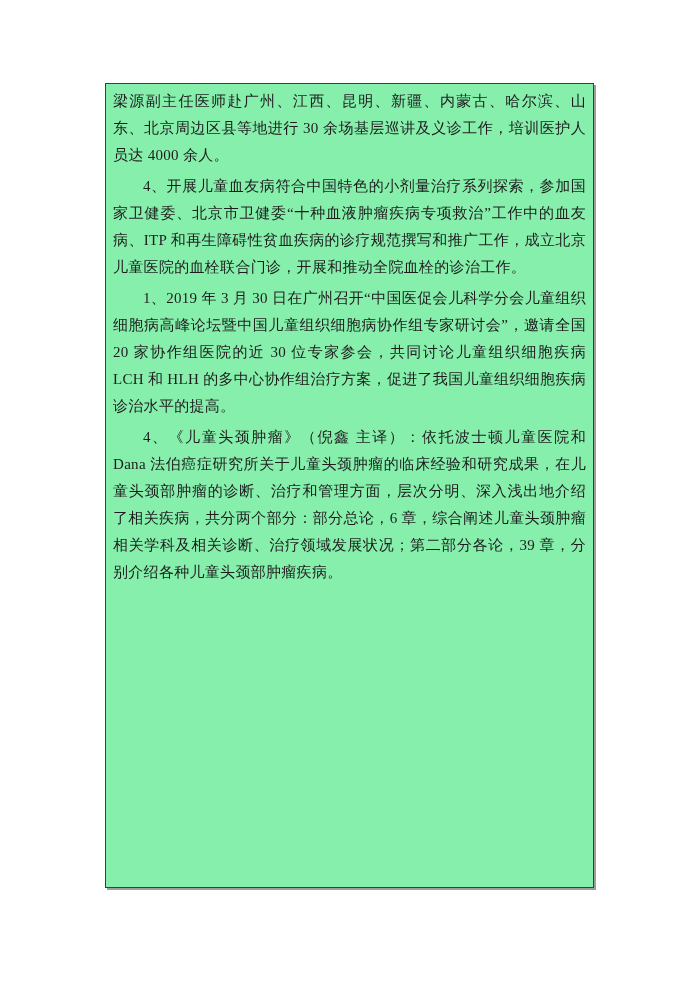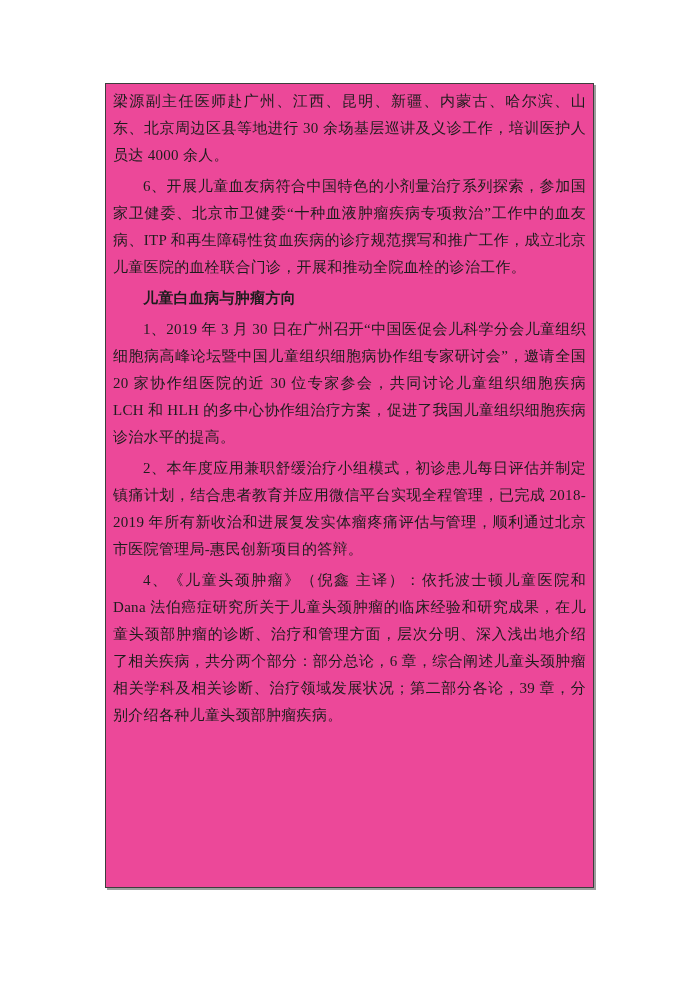--- a/index.html
+++ b/index.html
@@ -23,21 +23,21 @@
     position: absolute;
     left: 105px;
     top: 83px;
     width: 489px;
     height: 805px;
     border: 1.5px solid #3d3d3d;
     box-shadow: 2px 2px 0 #9e9e9e;
     box-sizing: border-box;
     padding: 4px 7px 0 7px;
     overflow: hidden;
-    background: #ec4899;
+    background: #86efac;
   }
   .content-frame p {
     margin: 4px 0;
     font-size: 15px;
     line-height: 27px;
     color: #1d1d1d;
     text-align: justify;
     letter-spacing: 0.3px;
   }
   .content-frame p.first {
@@ -50,20 +50,18 @@
     font-weight: bold;
     text-align: left;
   }
 </style>
 </head>
 <body>
 
 <div class="page">
   <div class="content-frame">
     <p class="first">梁源副主任医师赴广州、江西、昆明、新疆、内蒙古、哈尔滨、山东、北京周边区县等地进行 30 余场基层巡讲及义诊工作，培训医护人员达 4000 余人。</p>
-    <p class="indent">6、开展儿童血友病符合中国特色的小剂量治疗系列探索，参加国家卫健委、北京市卫健委“十种血液肿瘤疾病专项救治”工作中的血友病、ITP 和再生障碍性贫血疾病的诊疗规范撰写和推广工作，成立北京儿童医院的血栓联合门诊，开展和推动全院血栓的诊治工作。</p>
-    <p class="indent heading">儿童白血病与肿瘤方向</p>
+    <p class="indent">4、开展儿童血友病符合中国特色的小剂量治疗系列探索，参加国家卫健委、北京市卫健委“十种血液肿瘤疾病专项救治”工作中的血友病、ITP 和再生障碍性贫血疾病的诊疗规范撰写和推广工作，成立北京儿童医院的血栓联合门诊，开展和推动全院血栓的诊治工作。</p>
     <p class="indent">1、2019 年 3 月 30 日在广州召开“中国医促会儿科学分会儿童组织细胞病高峰论坛暨中国儿童组织细胞病协作组专家研讨会”，邀请全国 20 家协作组医院的近 30 位专家参会，共同讨论儿童组织细胞疾病 LCH 和 HLH 的多中心协作组治疗方案，促进了我国儿童组织细胞疾病诊治水平的提高。</p>
-    <p class="indent">2、本年度应用兼职舒缓治疗小组模式，初诊患儿每日评估并制定镇痛计划，结合患者教育并应用微信平台实现全程管理，已完成 2018-2019 年所有新收治和进展复发实体瘤疼痛评估与管理，顺利通过北京市医院管理局-惠民创新项目的答辩。</p>
     <p class="indent">4、《儿童头颈肿瘤》（倪鑫 主译）：依托波士顿儿童医院和 Dana 法伯癌症研究所关于儿童头颈肿瘤的临床经验和研究成果，在儿童头颈部肿瘤的诊断、治疗和管理方面，层次分明、深入浅出地介绍了相关疾病，共分两个部分：部分总论，6 章，综合阐述儿童头颈肿瘤相关学科及相关诊断、治疗领域发展状况；第二部分各论，39 章，分别介绍各种儿童头颈部肿瘤疾病。</p>
 
   </div>
 </div>
 
 </body></html>

